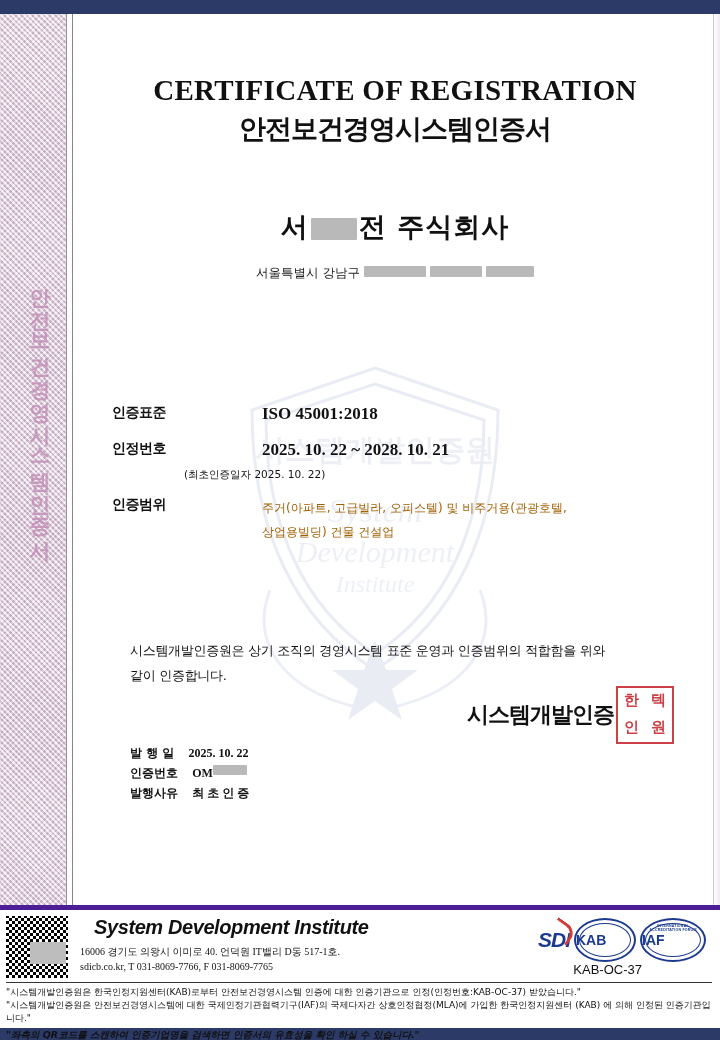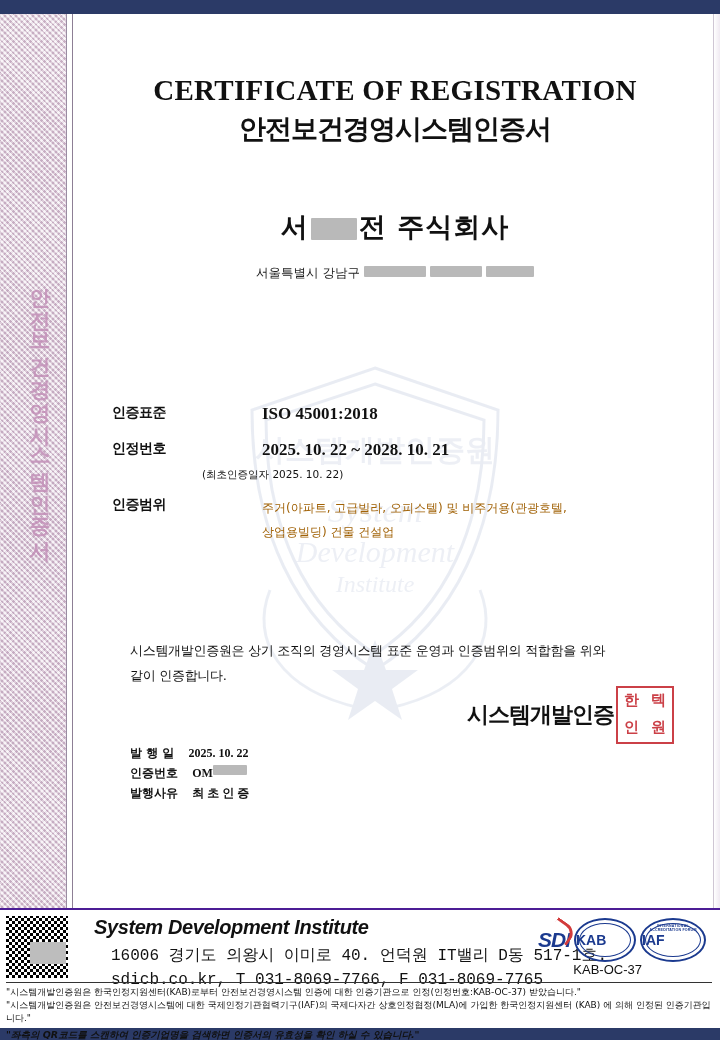--- a/index.html
+++ b/index.html
@@ -169,21 +169,21 @@
     font-family: "DejaVu Sans", sans-serif;
     letter-spacing: -0.5px;
   }
   .field-value {
     font-size: 17px;
     font-weight: 700;
     color: #111;
     font-family: "Liberation Serif", serif;
   }
   .field-sub {
-    margin-left: 90px;
+    margin-left: 72px;
     margin-top: -8px;
     margin-bottom: 14px;
     font-size: 10.5px;
     color: #111;
     font-family: "DejaVu Sans", sans-serif;
   }
   .scope-lines {
     font-size: 12px;
     font-weight: 400;
     line-height: 2.0;
@@ -251,21 +251,21 @@
   }
   .issue-block .redacted { height: 10px; width: 34px; vertical-align: -1px; }
 
   
   .footer {
     position: absolute;
     left: 0; right: 0;
     bottom: 12px;
     height: 118px;
     background: #ffffff;
-    border-top: 2px solid #4c1d95;
+    border-top: 5px solid #4c1d95;
     padding-left: 41px;
   }
   .qr {
     position: absolute;
     left: 6px;
     top: 6px;
     width: 62px;
     height: 62px;
     background:
       repeating-linear-gradient(0deg, #000 0 3px, #fff 3px 6px),
@@ -286,24 +286,24 @@
     top: 6px;
     font-size: 20px;
     font-weight: 700;
     font-style: italic;
     font-family: "Liberation Sans", sans-serif;
     color: #111;
     letter-spacing: -0.4px;
   }
   .footer-addr {
     position: absolute;
-    left: 111px;
+    left: 80px;
     top: 34px;
-    font-size: 16px;
-    font-family: Liberation Mono, monospace;
+    font-size: 10px;
+    font-family: Liberation Serif, serif;
     color: #111;
     line-height: 1.5;
   }
   .footer-logos {
     position: absolute;
     right: 14px;
     top: 8px;
     display: flex;
     align-items: center;
     gap: 4px;

